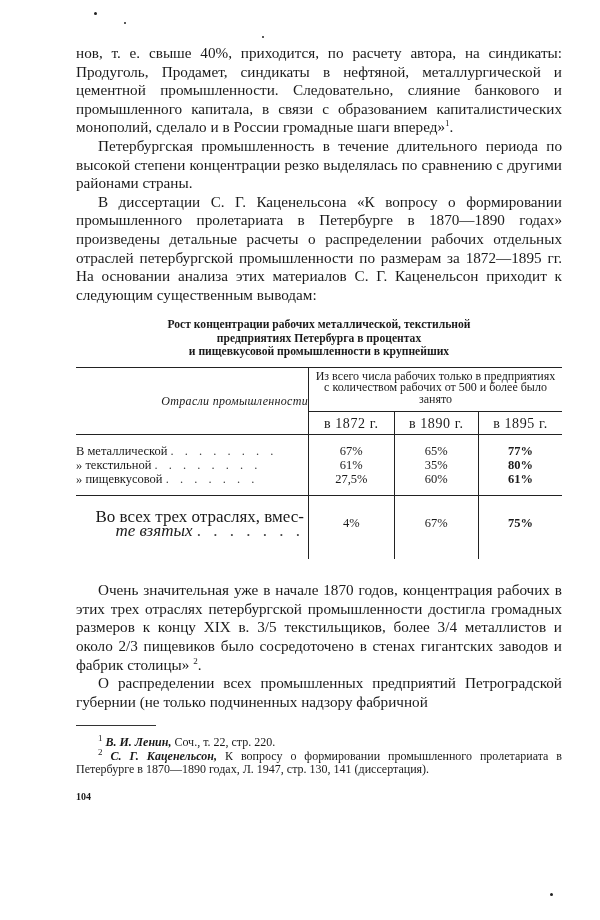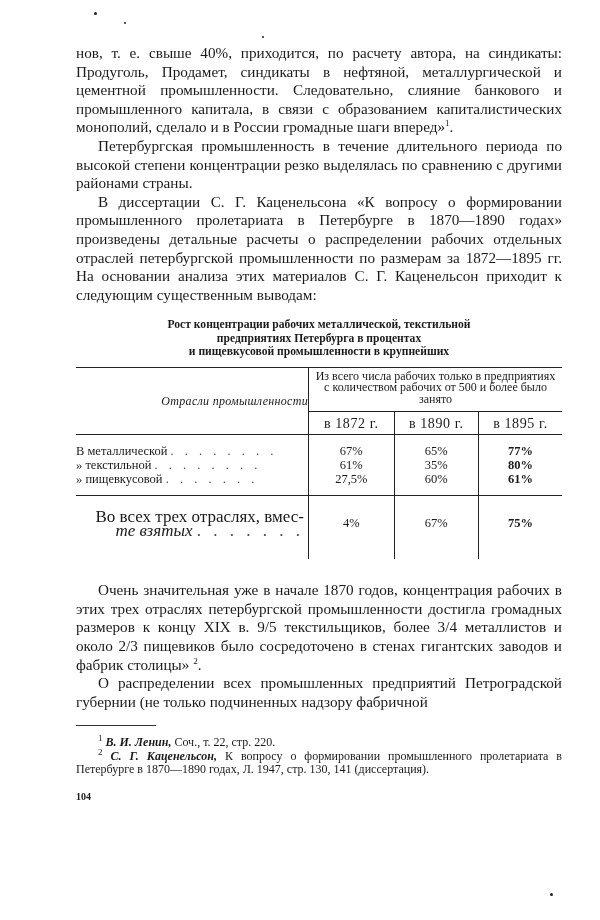--- a/index.html
+++ b/index.html
@@ -107,21 +107,21 @@
       </td>
       <td class="vcell">4%</td>
       <td class="vcell">67%</td>
       <td class="vcell bold">75%</td>
     </tr>
   </tbody>
     </table>
 
   <div style="height:22px"></div>
 
-  <p class="para indent"><span>Очень значительная уже в начале 1870 годов, концентрация рабочих в этих трех отраслях петербургской промышленности достигла громадных размеров к концу XIX в. 9/5 текстильщиков, более 3/4 металлистов и около 2/3 пищевиков было сосредоточено в стенах гигантских заводов и фабрик столицы»</span> <sup>2</sup>.</p>
+  <p class="para indent"><span>Очень значительная уже в начале 1870 годов, концентрация рабочих в этих трех отраслях петербургской промышленности достигла громадных размеров к концу XIX в. 3/5 текстильщиков, более 3/4 металлистов и около 2/3 пищевиков было сосредоточено в стенах гигантских заводов и фабрик столицы»</span> <sup>2</sup>.</p>
 
   <p class="para indent">О распределении всех промышленных предприятий Петроградской губернии (не только подчиненных надзору фабричной</p>
 
   <div class="fn-rule"></div>
 
   <p class="fn indent"><sup>1</sup> <span class="author">В. И. Ленин,</span> <span>Соч., т. 22, стр. 220.</span></p>
   <p class="fn indent"><sup>2</sup> <span class="author">С. Г. Каценельсон,</span> <span>К вопросу о формировании промышленного пролетариата в Петербурге в 1870—1890 годах, Л. 1947, стр. 130, 141 (диссертация).</span></p>
 
   <div class="pageno">104</div>
 </div>

